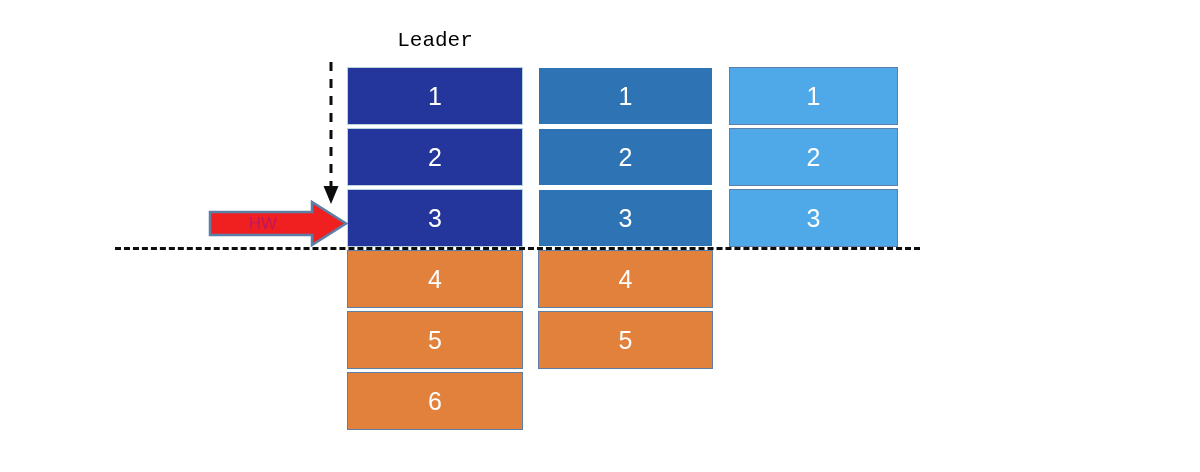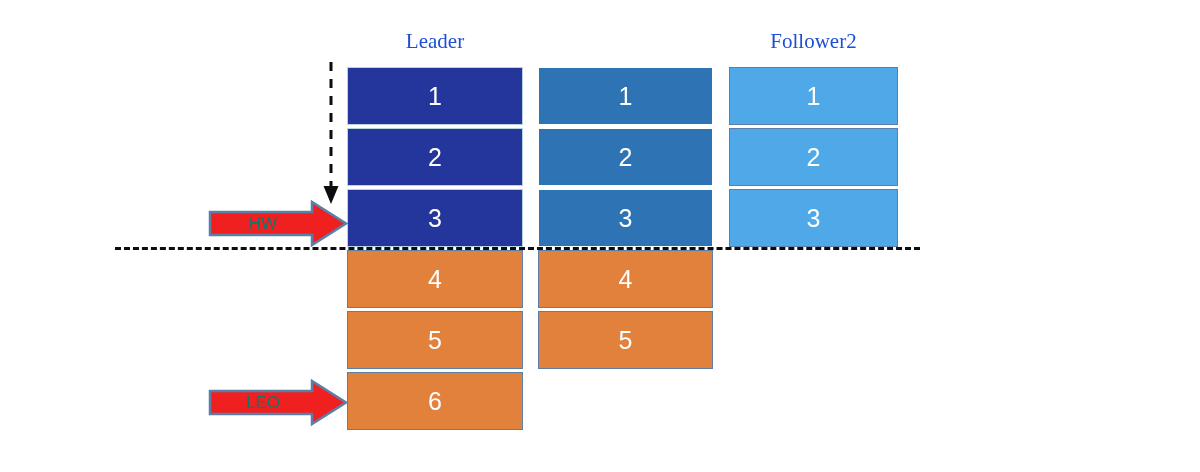--- a/index.html
+++ b/index.html
@@ -19,22 +19,22 @@
   }
 
   
   .col-header {
     position: absolute;
     top: 26px;
     height: 30px;
     line-height: 30px;
     text-align: center;
     font-size: 21px;
-    color: #1d4ed8;
-    font-family: Liberation Serif, serif;
+    color: #000000;
+    font-family: Liberation Mono, monospace;
     white-space: nowrap;
   }
 
   
   .log-box {
     position: absolute;
     box-sizing: border-box;
     height: 58px;
     display: flex;
     align-items: center;
@@ -78,36 +78,35 @@
   .block-arrow .arrow-label {
     position: absolute;
     left: 0;
     top: 0;
     width: 110px;
     height: 47px;
     display: flex;
     align-items: center;
     justify-content: center;
     font-size: 17px;
-    color: #0f766e;
+    color: #be185d;
     font-family: "Liberation Sans", sans-serif;
     pointer-events: none;
   }
   #arrow-hw  { left: 208px; top: 200px; }
   #arrow-leo { left: 208px; top: 379px; }
 </style>
 </head>
 <body>
 
 <div id="canvas">
 
   <div class="col-header" style="left:347px; width:176px;">Leader</div>
 
 
-  <div class="col-header" style="left:729px; width:169px;">Follower2</div>
 
   <div class="log-box committed-leader" style="left:347px; width:176px; top:67px;">1</div>
   <div class="log-box committed-leader" style="left:347px; width:176px; top:128px;">2</div>
   <div class="log-box committed-leader" style="left:347px; width:176px; top:189px;">3</div>
   <div class="log-box uncommitted" style="left:347px; width:176px; top:250px;">4</div>
   <div class="log-box uncommitted" style="left:347px; width:176px; top:311px;">5</div>
   <div class="log-box uncommitted" style="left:347px; width:176px; top:372px;">6</div>
 
   <div class="log-box committed-f1" style="left:538px; width:175px; top:67px;">1</div>
   <div class="log-box committed-f1" style="left:538px; width:175px; top:128px;">2</div>
@@ -128,20 +127,14 @@
 
   <div id="hw-line"></div>
 
   <div class="block-arrow" id="arrow-hw">
     <svg width="140" height="47" viewBox="0 0 140 47" xmlns="http://www.w3.org/2000/svg">
       <polygon points="2,12 104,12 104,2 138,23.5 104,45 104,35 2,35" fill="#f02020" stroke="#5b7fa6" stroke-width="2.5" stroke-linejoin="miter"></polygon>
     </svg>
     <div class="arrow-label">HW</div>
   </div>
 
-  <div class="block-arrow" id="arrow-leo">
-    <svg width="140" height="47" viewBox="0 0 140 47" xmlns="http://www.w3.org/2000/svg">
-      <polygon points="2,12 104,12 104,2 138,23.5 104,45 104,35 2,35" fill="#f02020" stroke="#5b7fa6" stroke-width="2.5" stroke-linejoin="miter"></polygon>
-    </svg>
-    <div class="arrow-label">LEO</div>
-  </div>
 
 </div>
 
 </body></html>

